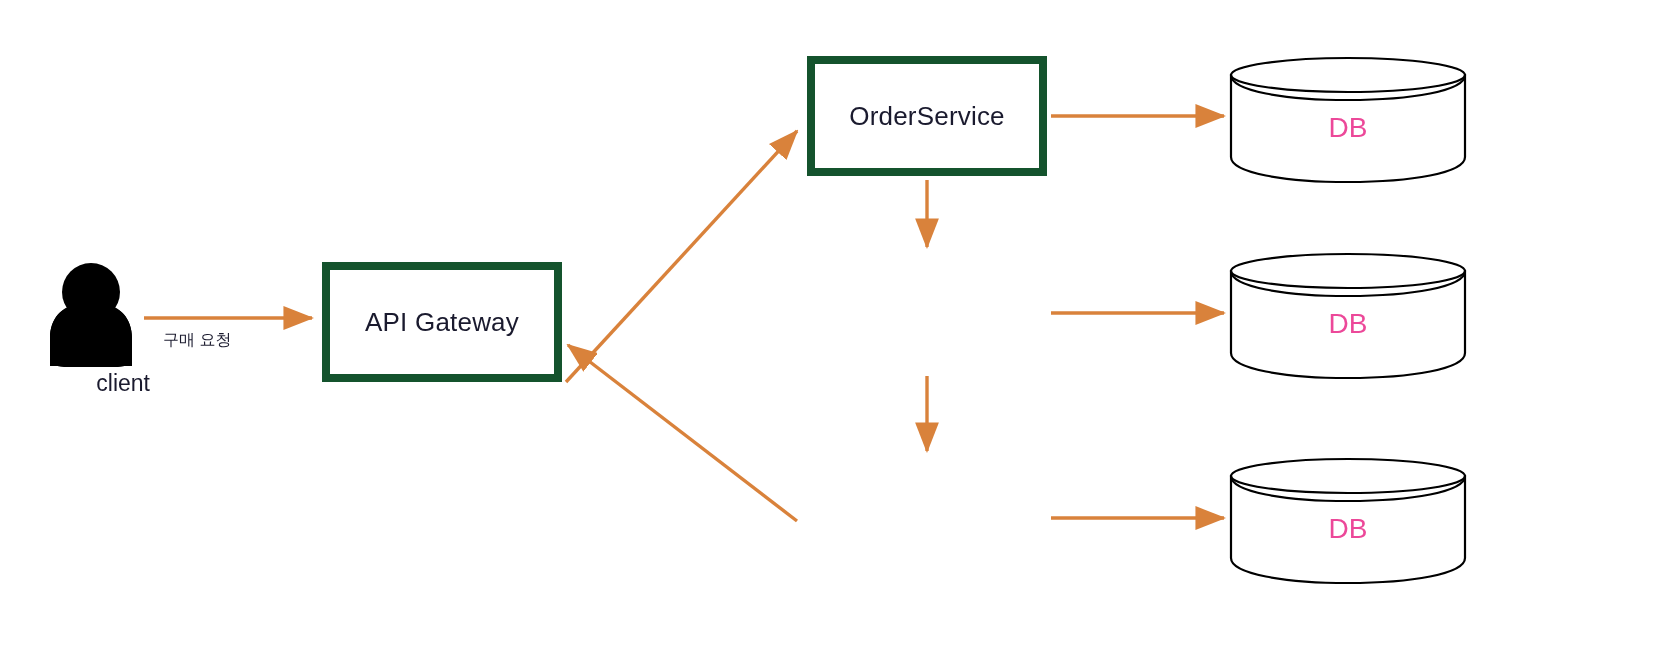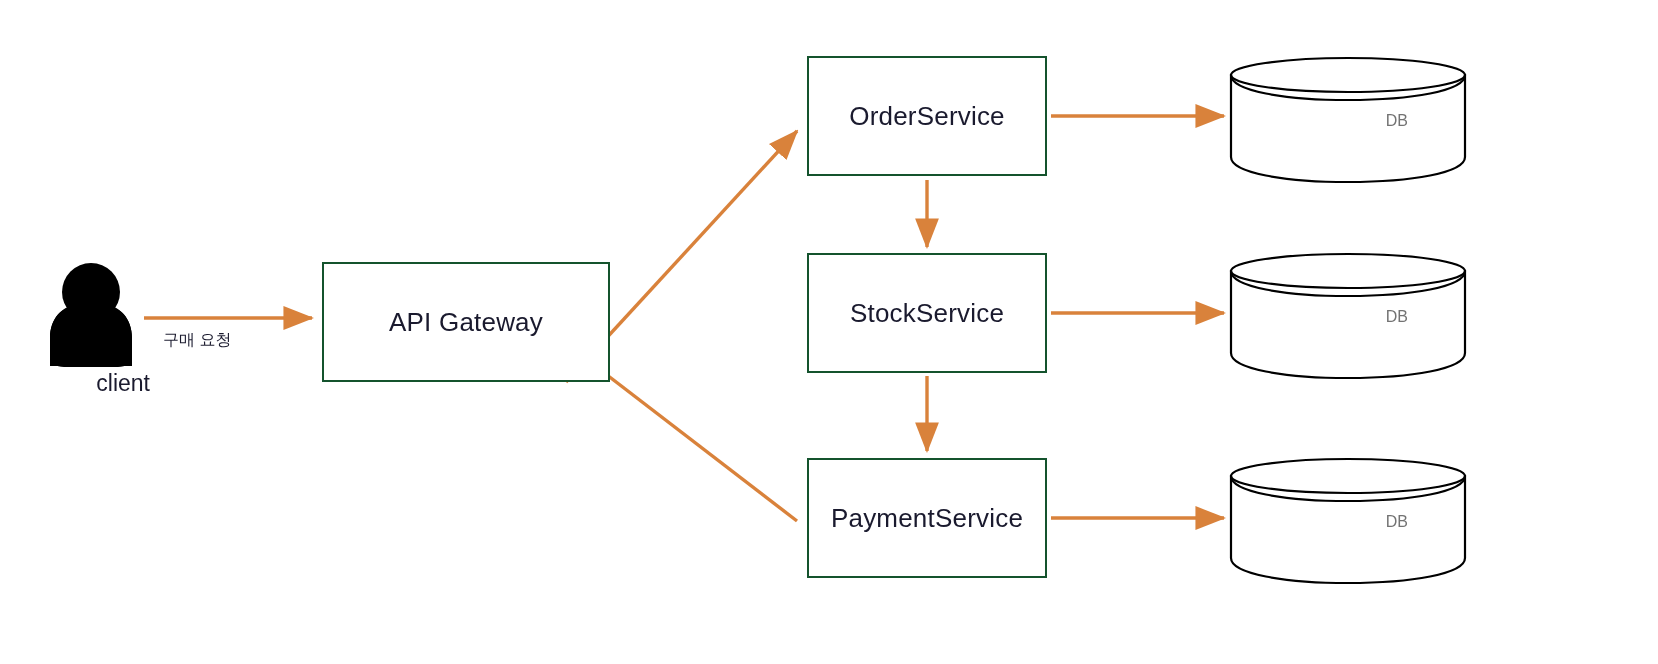--- a/index.html
+++ b/index.html
@@ -22,37 +22,37 @@
     position: absolute;
     left: 0;
     top: 0;
     width: 1658px;
     height: 664px;
   }
   .node-box {
     position: absolute;
     box-sizing: border-box;
     background: #ffffff;
-    border: 2px solid #14532d;
+    border: 8px solid #14532d;
     display: flex;
     align-items: center;
     justify-content: center;
   }
   .node-label {
     font-size: 26px;
     color: #1a1a2e;
     letter-spacing: 0.2px;
     white-space: nowrap;
   }
   .cyl-label {
     position: absolute;
-    font-size: 16px;
-    color: #737373;
+    font-size: 28px;
+    color: #ec4899;
     white-space: nowrap;
-    text-align: right;
+    text-align: center;
   }
   .edge-label {
     position: absolute;
     font-size: 16px;
     color: #1a1a2e;
     white-space: nowrap;
   }
   .actor-label {
     position: absolute;
     font-size: 23px;
@@ -126,35 +126,29 @@
       <path d="M 1231,476 L 1231,558 C 1231,574 1285,583 1348,583 C 1411,583 1465,574 1465,558 L 1465,476 Z" fill="#ffffff" stroke="#000000" stroke-width="2.2"></path>
       <ellipse cx="1348" cy="476" rx="117" ry="17" fill="#ffffff" stroke="#000000" stroke-width="2.2"></ellipse>
       <path d="M 1231,476 C 1231,492 1285,501 1348,501 C 1411,501 1465,492 1465,476" fill="none" stroke="#000000" stroke-width="2.2"></path>
     </g>
   </svg>
 
   <div class="actor-label" style="left:30px; top:370px; width:120px;">client</div>
 
   <div class="edge-label" style="left:163px; top:330px;">구매 요청</div>
 
-  <div class="node-box" style="left:322px; top:262px; width:288px; height:120px;">
+  <div class="node-box" style="left:322px; top:262px; width:240px; height:120px;">
     <span class="node-label">API Gateway</span>
   </div>
 
   <div class="node-box" style="left:807px; top:56px; width:240px; height:120px;">
     <span class="node-label">OrderService</span>
   </div>
 
-  <div class="node-box" style="left:807px; top:253px; width:240px; height:120px;">
-    <span class="node-label">StockService</span>
-  </div>
 
-  <div class="node-box" style="left:807px; top:458px; width:240px; height:120px;">
-    <span class="node-label">PaymentService</span>
-  </div>
 
   <div class="cyl-label" style="left:1288px; top:112px; width:120px;">DB</div>
 
   <div class="cyl-label" style="left:1288px; top:308px; width:120px;">DB</div>
 
   <div class="cyl-label" style="left:1288px; top:513px; width:120px;">DB</div>
 
 </div>
 
 </body></html>

